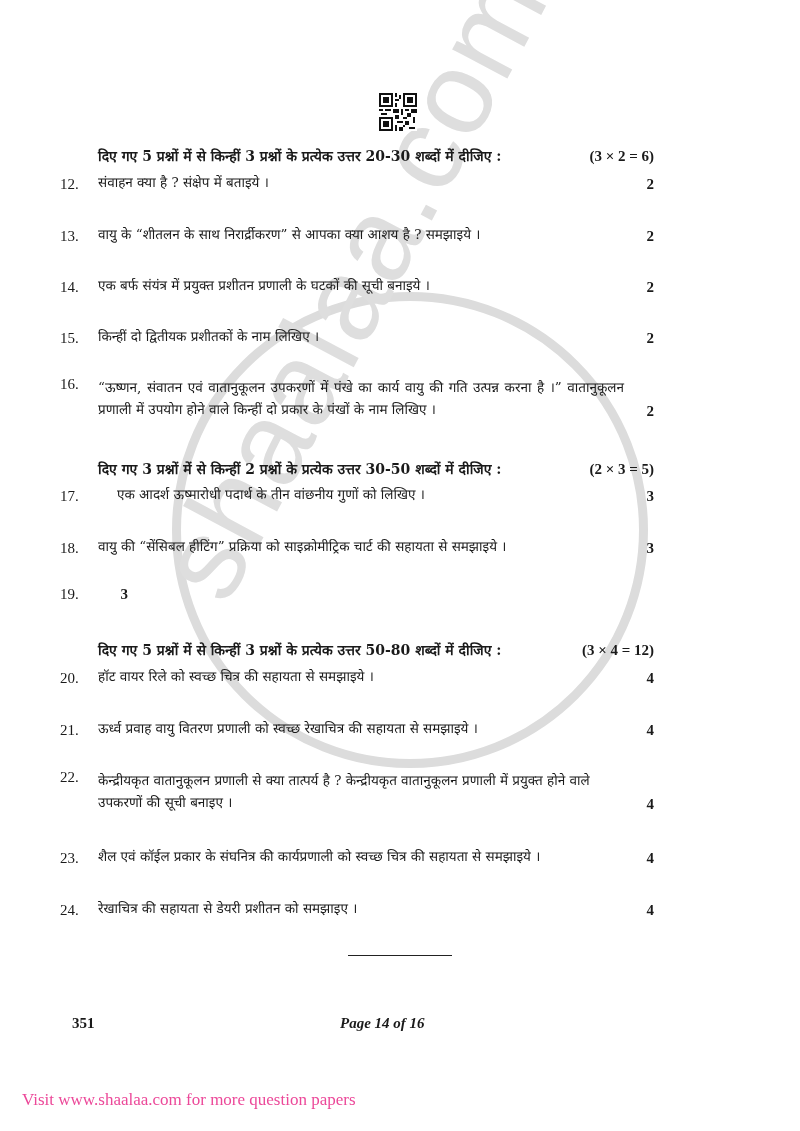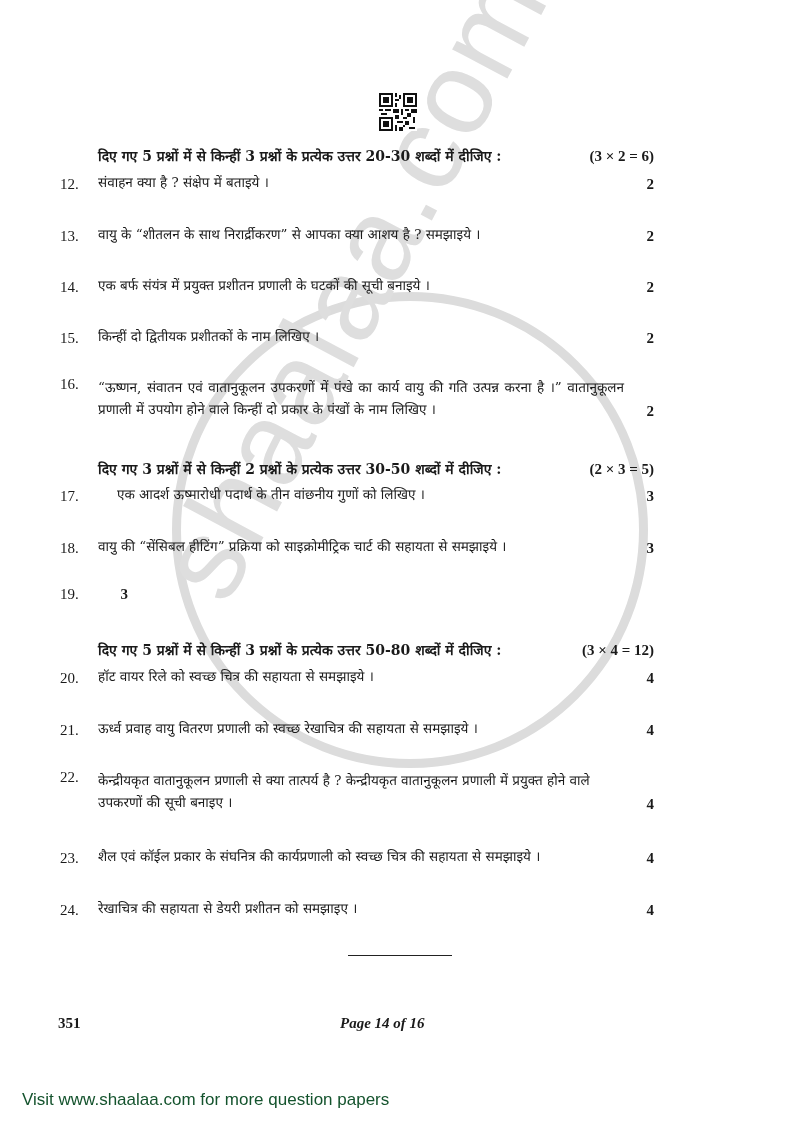--- a/index.html
+++ b/index.html
@@ -24,23 +24,23 @@
     position: absolute; left: 98px; right: 62px; font-weight: bold; font-size: 14px;
     display: flex; justify-content: space-between; align-items: baseline;
   }
   .instr .marks { font-family: "Liberation Serif", serif; font-size: 15px; font-weight: bold; }
   .q { position: absolute; left: 60px; right: 62px; font-size: 13.5px; display: flex; align-items: flex-end; }
   .q .num { width: 38px; font-family: "Liberation Serif", serif; font-size: 15px; flex: none; }
   .q .text { flex: 1; line-height: 22px; }
   .q .marks { width: 30px; text-align: right; font-family: "Liberation Serif", serif; font-size: 15px; font-weight: bold; flex: none; }
   .q.top .num { align-self: flex-start; }
   .endrule { position: absolute; left: 348px; top: 955px; width: 104px; border-top: 1px solid #222; }
-  .footer-code { position: absolute; left: 58px; top: 1015px; font-family: "Liberation Serif", serif; font-weight: bold; font-size: 15px; }
+  .footer-code { position: absolute; left: 72px; top: 1015px; font-family: "Liberation Serif", serif; font-weight: bold; font-size: 15px; }
   .footer-page { position: absolute; left: 340px; top: 1015px; font-family: "Liberation Serif", serif; font-weight: bold; font-style: italic; font-size: 15px; }
-  .visit { position: absolute; left: 22px; top: 1090px; font-family: Liberation Sans, sans-serif; font-size: 17px; color: #14532d; }
+  .visit { position: absolute; left: 22px; top: 1090px; font-family: Liberation Serif, serif; font-size: 17px; color: #ec4899; }
 </style>
 </head>
 <body>
 
 <div class="watermark"></div>
 <div class="watermark-text">shaalaa.com</div>
 
 <div class="page">
 
   <svg class="qr" viewBox="0 0 19 19" shape-rendering="crispEdges">

